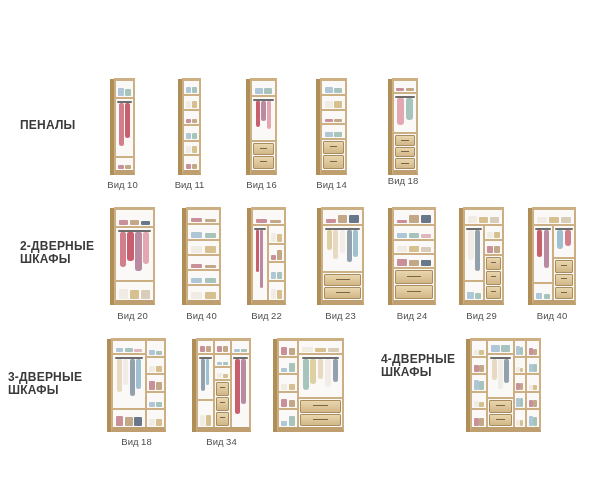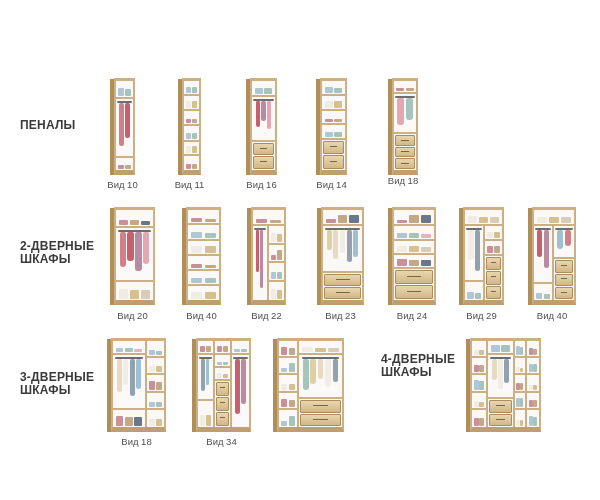--- a/index.html
+++ b/index.html
@@ -423,21 +423,21 @@
             <div class="zone z-drawers" style="flex: 0 0 55%;">
               <div class="drawer"></div>
               <div class="drawer"></div>
               <div class="drawer"></div>
             </div>
           </div>
         </div>
       </div>
     </div>
     <div class="vid-label" style="left: 552px; top: 310px;">Вид 40</div>
-    <div class="sec-label" style="left: 20px; top: 371px;">
+    <div class="sec-label" style="left: 8px; top: 371px;">
       <div>3-ДВЕРНЫЕ</div>
       <div>ШКАФЫ</div>
     </div>
     <div class="cab" style="left: 107px; top: 338px; width: 59px; height: 94px;">
       <div class="side"></div>
       <div class="body">
         <div class="cols">
           <div class="col" style="flex: 0 0 66%;">
             <div class="zone z-items" style="flex: 0 0 16%;">
               <div class="item" style="width: 26%; height: 38%; background: rgb(174, 198, 214);"></div>

